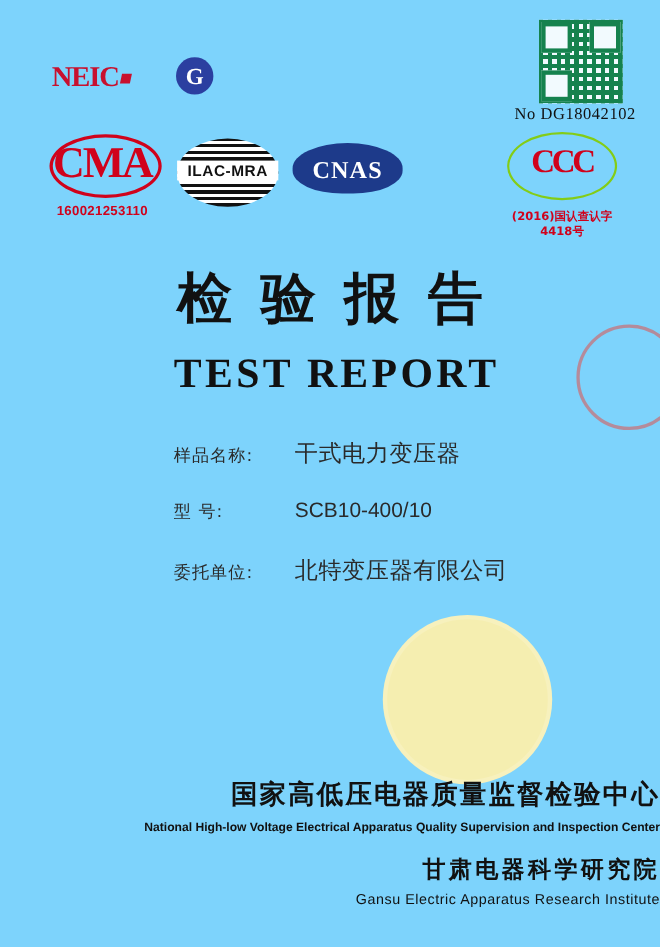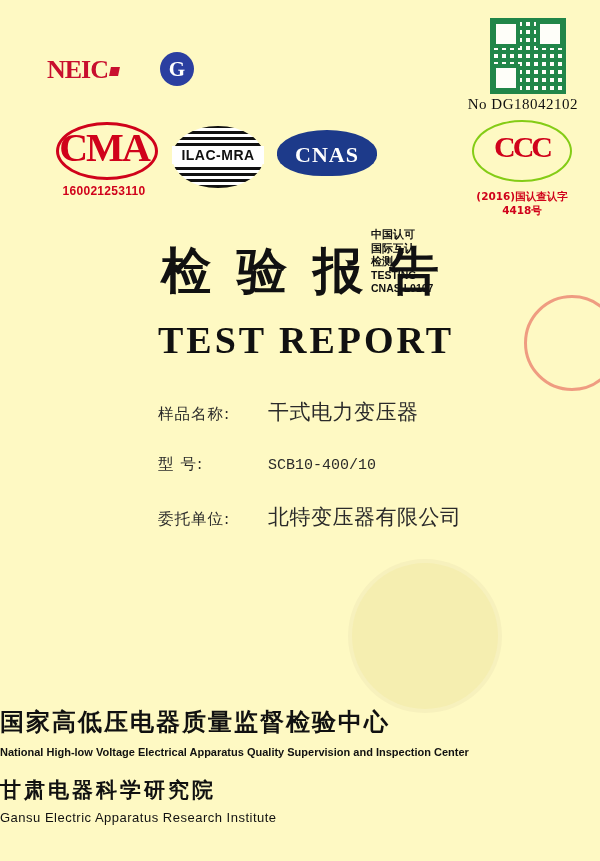--- a/index.html
+++ b/index.html
@@ -10,21 +10,21 @@
     width: 600px;
     height: 861px;
     background: #ffffff;
     font-family: "Liberation Sans", sans-serif;
     overflow: hidden;
   }
   .page {
     position: relative;
     width: 600px;
     height: 861px;
-    background: #fef9c3;
+    background: #7dd3fc;
     box-sizing: border-box;
     overflow: hidden;
   }
   
   .top-row {
     position: absolute;
     left: 0; top: 0;
     width: 600px;
     height: 112px;
   }
@@ -89,21 +89,21 @@
     position: absolute;
     right: 22px; top: 96px;
     font-family: "Liberation Serif", serif;
     font-size: 15px;
     color: #111;
     letter-spacing: .5px;
   }
   
   .marks {
     position: absolute;
-    left: 11px; top: 112px;
+    left: 0; top: 112px;
     width: 557px;
     height: 106px;
   }
   .mark { position: absolute; }
   
   .cma { left: 38px; top: 12px; width: 110px; text-align: center; }
   .cma .glyph {
     font-family: "Liberation Serif", serif;
     font-weight: bold;
     font-size: 40px;
@@ -246,22 +246,22 @@
     letter-spacing: 1px;
     width: 110px;
     white-space: nowrap;
   }
   .field .value {
     font-family: "DejaVu Sans", sans-serif;
     font-size: 21px;
     letter-spacing: .5px;
   }
   .field .value.mono {
-    font-family: Liberation Mono, monospace;
-    font-size: 15px;
+    font-family: Liberation Sans, sans-serif;
+    font-size: 19px;
     letter-spacing: 0;
   }
   
   .seal-red {
     position: absolute;
     right: -20px; top: 295px;
     width: 96px; height: 96px;
     border-radius: 50%;
     border: 3px solid #e2504b;
     opacity: .55;
@@ -289,21 +289,21 @@
     right: -6px; bottom: -6px;
     border-radius: 50%;
     background:
       repeating-conic-gradient(#f2e9a4 0deg 3deg, rgba(255,255,255,0) 3deg 6deg);
     z-index: -1;
   }
   
   .footer {
     position: absolute;
     left: 0; right: 0; bottom: 36px;
-    text-align: left;
+    text-align: right;
   }
   .footer .org-cn {
     font-family: "DejaVu Sans", sans-serif;
     font-weight: bold;
     font-size: 24px;
     letter-spacing: 2px;
     color: #111;
     margin-bottom: 8px;
   }
   .footer .org-en {
@@ -364,27 +364,20 @@
         <div class="label">ILAC-MRA</div>
       </div>
     </div>
 
     <div class="mark cnas">
       <div class="swoosh">
         <span>CNAS</span>
       </div>
     </div>
 
-    <div class="cnas-text">
-      <div class="cn">中国认可</div>
-      <div class="cn">国际互认</div>
-      <div class="cn">检测</div>
-      <div class="en">TESTING</div>
-      <div class="en">CNAS L0107</div>
-    </div>
 
     <div class="mark ccc">
       <div class="ring">
         <span>CCC</span>
       </div>
       <div class="code">(2016)国认查认字4418号</div>
     </div>
   </div>
 
   <div class="title-cn">检验报告</div>

